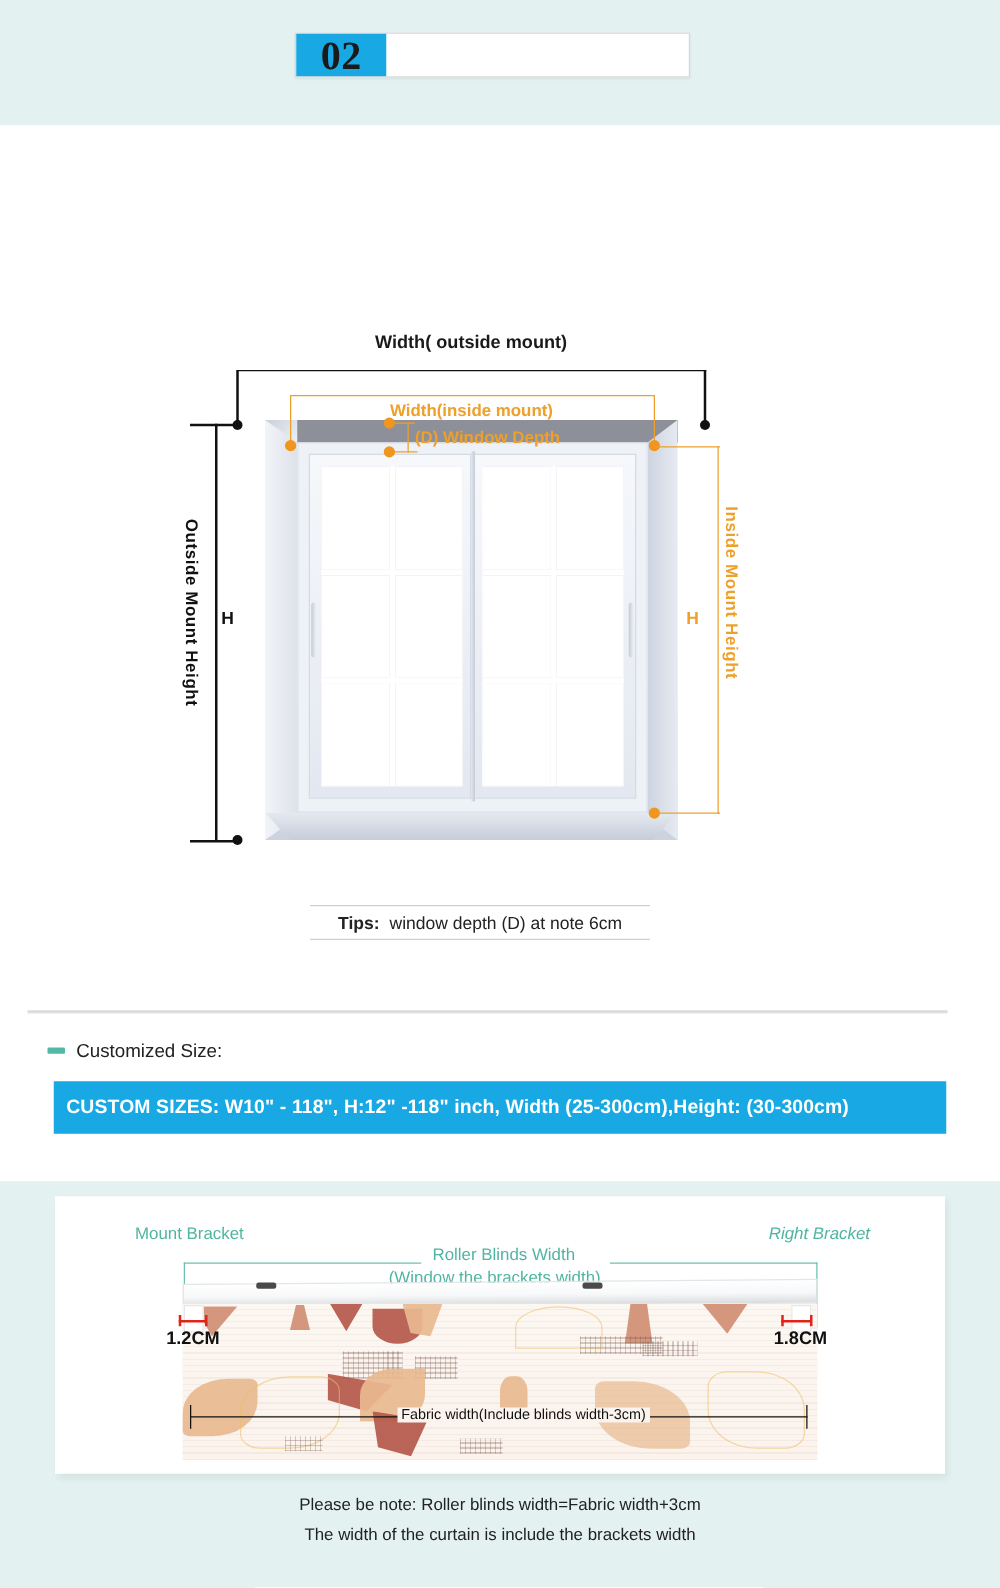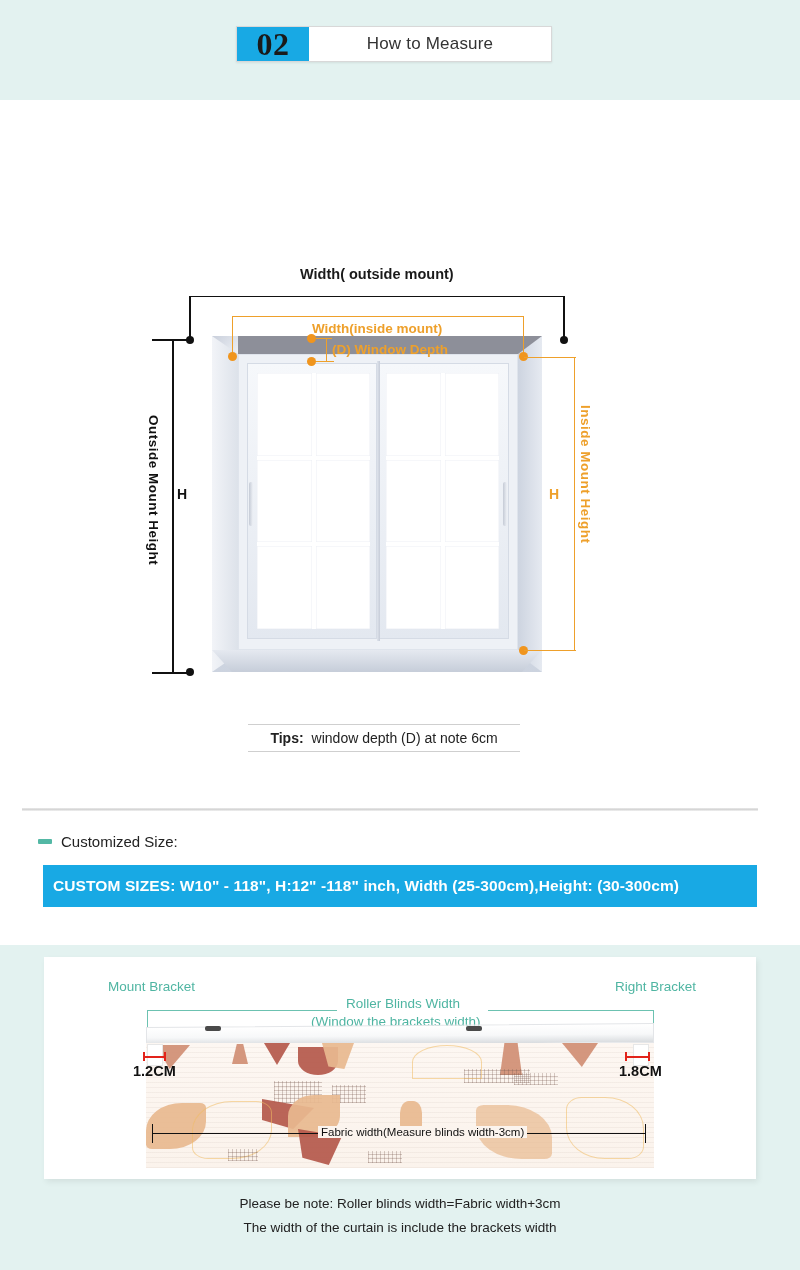--- a/index.html
+++ b/index.html
@@ -206,21 +206,21 @@
     position:absolute; left:0; top:945px; width:800px; height:325px;
     background:#e3f2f0;
   }
   #bottom-card {
     position:absolute; left:44px; top:957px; width:712px; height:222px;
     background:#ffffff; box-shadow:2px 3px 6px rgba(0,0,0,.07);
   }
 
   .teal-label { position:absolute; font-size:13.5px; color:#4fb5a2; white-space:nowrap; }
   #left-bracket-label { left:108px; top:979px; }
-  #right-bracket-label { left:615px; top:979px; }
+  #right-bracket-label { left:615px; top:979px;font-style:italic; }
   #rbw-label { left:346px; top:996px; }
   #rbw-sub { left:311px; top:1014px; }
 
   .teal-line { position:absolute; background:#6cc2b1; }
   #rbw-line-left { left:147px; top:1010px; width:190px; height:1.2px; }
   #rbw-line-right { left:488px; top:1010px; width:166px; height:1.2px; }
   #rbw-tick-l { left:147px; top:1010px; width:1.2px; height:52px; }
   #rbw-tick-r { left:653px; top:1010px; width:1.2px; height:52px; }
 
   
@@ -286,21 +286,20 @@
   #note-1 { position:absolute; left:0; top:1196px; width:800px; text-align:center; font-size:13.5px; color:#222; }
   #note-2 { position:absolute; left:0; top:1220px; width:800px; text-align:center; font-size:13.5px; color:#222; }
 </style>
 </head>
 <body>
 
 <div id="top-band"></div>
 
 <div id="header-chip">
   <div id="chip-number">02</div>
-  <div id="chip-title">How to Measure</div>
 </div>
 
 <div id="mid-section">
 
   <div id="window-diagram">
 
     <div id="outside-width-label" class="dim-text">Width( outside mount)</div>
     <div id="outside-width-line"></div>
     <div id="ow-tick-l"></div>
     <div id="ow-tick-r"></div>
@@ -448,16 +447,16 @@
 <div class="cm-label" id="label-12cm">1.2CM</div>
 
 <div class="red-arrow" id="arrow-r"></div>
 <div class="red-tick" id="arrow-r-t1"></div>
 <div class="red-tick" id="arrow-r-t2"></div>
 <div class="cm-label" id="label-18cm">1.8CM</div>
 
 <div id="fw-line"></div>
 <div id="fw-tick-l"></div>
 <div id="fw-tick-r"></div>
-<div id="fw-label">Fabric width(Measure blinds width-3cm)</div>
+<div id="fw-label">Fabric width(Include blinds width-3cm)</div>
 
 <div id="note-1">Please be note: Roller blinds width=Fabric width+3cm</div>
 <div id="note-2">The width of the curtain is include the brackets width</div>
 
 </body></html>

